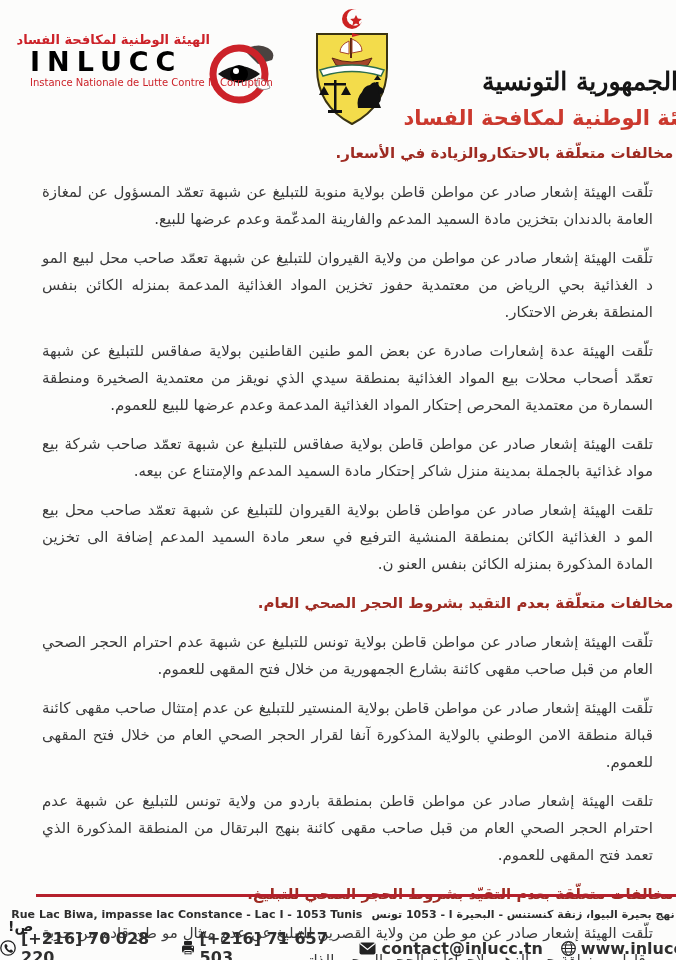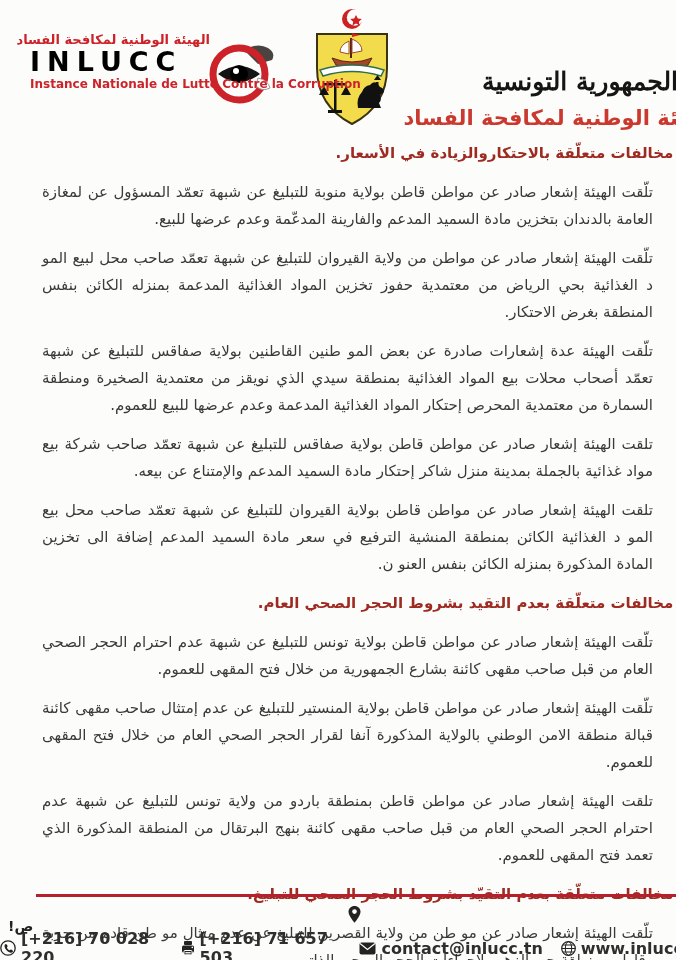--- a/index.html
+++ b/index.html
@@ -8,21 +8,21 @@
     font-family:"DejaVu Sans",sans-serif;overflow:hidden;margin:0 auto;
     box-shadow:0 0 6px rgba(0,0,0,.35);
     padding-left:32px;
   }
   
   .hdr{position:absolute;top:0;left:0;right:0;height:132px;}
   .inlucc{position:absolute;left:30px;top:32px;width:230px;}
   .logo-text{width:180px;position:relative;z-index:2;}
   .logo-ar{color:#cc2229;font-size:13px;font-weight:bold;text-align:center;direction:rtl;white-space:nowrap;padding-left:4px;}
   .logo-acronym{font-size:27px;font-weight:bold;color:#000000;letter-spacing:7px;line-height:30px;white-space:nowrap;}
-  .logo-fr{color:#cc2229;font-size:12px;font-weight:bold;white-space:nowrap;}
+  .logo-fr{color:#cc2229;font-size:10px;font-weight:normal;white-space:nowrap;}
   .eye{position:absolute;right:-18px;top:6px;z-index:1;}
   .emblem{position:absolute;left:302px;top:6px;}
   .hdr-right{position:absolute;top:26px;right:0;width:300px;text-align:right;}
   .republic{font-size:25px;font-weight:bold;color:#151515;direction:rtl;padding-right:30px;white-space:nowrap;
     font-family:"DejaVu Serif",serif;letter-spacing:-1px;margin-top:41px;}
   .authority{font-size:21px;font-weight:bold;color:#cb392e;direction:rtl;margin-right:-8px;margin-top:10px;white-space:nowrap;}
   
   .doc{position:absolute;top:138px;right:16px;left:30px;direction:rtl;color:#3a3a3a;
     font-size:15px;line-height:27px;}
   .sec-h{display:flex;align-items:baseline;gap:7px;color:#9e2b22;font-weight:bold;
@@ -159,20 +159,22 @@
   <div class="ftr">
     <div class="ftr-line"></div>
 
     <div class="frow frow1">
       <span class="ic">
         <svg width="13" height="17" viewBox="0 0 13 17">
           <path d="M6.5 0 C3 0 .5 2.6 .5 5.8 c0 4.2 6 11 6 11 s6 -6.8 6 -11 C12.5 2.6 10 0 6.5 0 z" fill="#222"></path>
           <circle cx="6.5" cy="5.6" r="2.3" fill="#fff"></circle>
         </svg>
       </span>
+      <span>نهج بحيرة البيوا، زنقة كنستنس - البحيرة ا - 1053 تونس</span>
+      <span class="ltr">Rue Lac Biwa, impasse lac Constance - Lac I - 1053 Tunis</span>
     </div>
 
     <div class="frow frow2">
       <span class="fitem">
         <span class="ic">
           <svg width="16" height="16" viewBox="0 0 16 16">
             <circle cx="8" cy="8" r="7.2" fill="none" stroke="#222" stroke-width="1.3"></circle>
             <path d="M5 4.5 q1 -1 1.7 0 l.8 1.2 q.4 .8 -.3 1.4 q-.5 .5 0 1.2 q.7 1 1.6 1.6 q.7 .5 1.2 0 q.6 -.7 1.4 -.3 l1.2 .8 q1 .7 0 1.7 q-1 1.1 -2.6 .5 q-2.3 -.9 -3.9 -2.9 q-1.4 -1.8 -1.6 -3.5 q-.1 -1.1 .5 -1.7 z" fill="#222"></path>
           </svg>
         </span>

